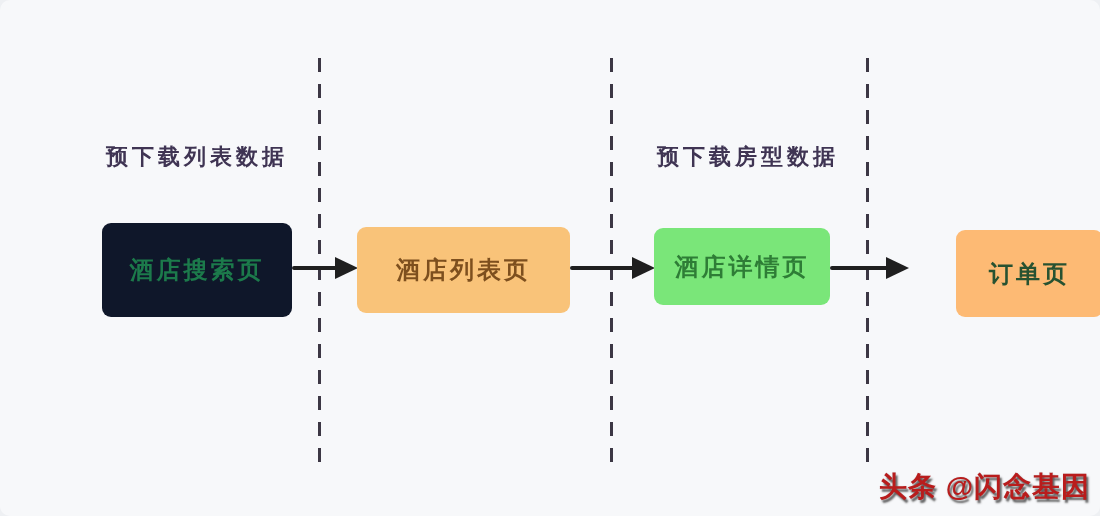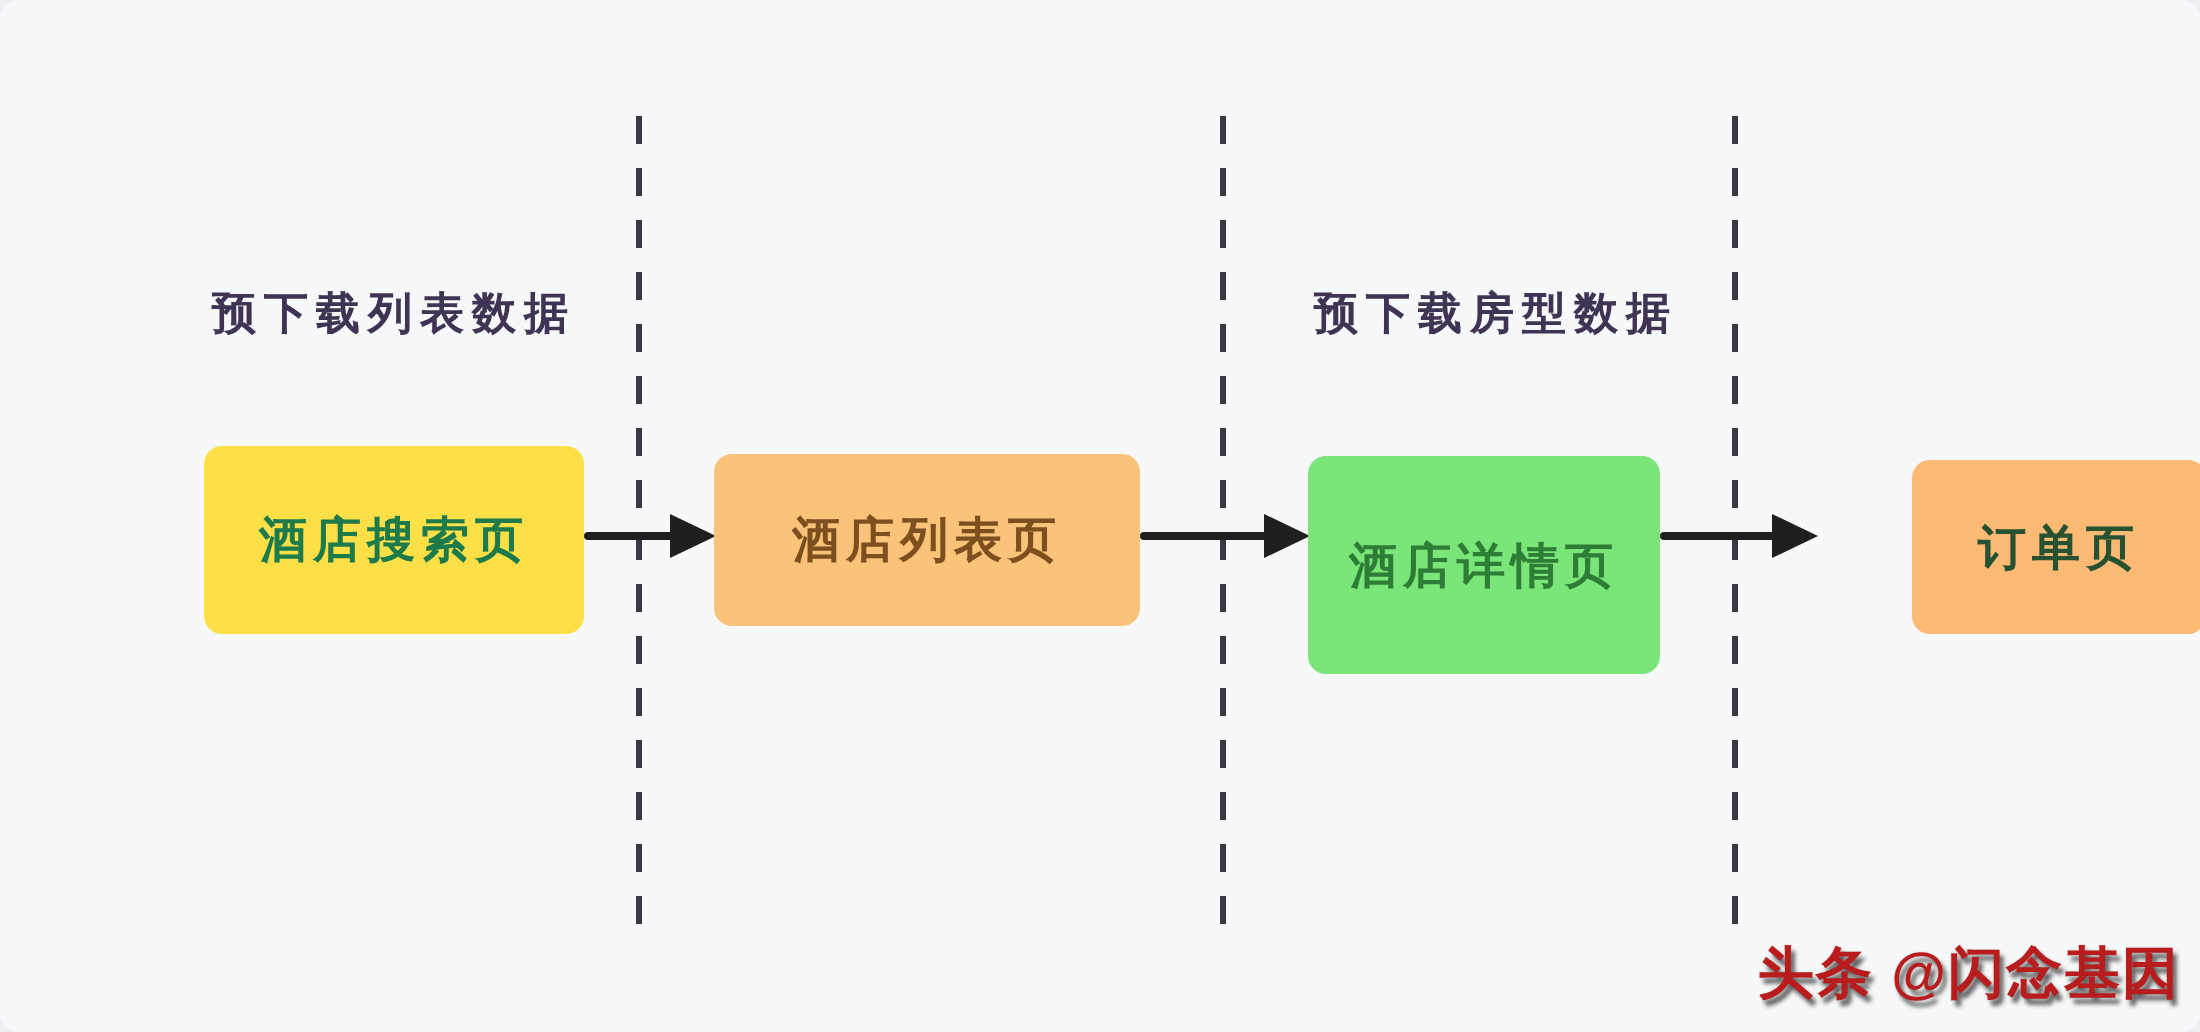--- a/index.html
+++ b/index.html
@@ -47,21 +47,21 @@
     align-items: center;
     justify-content: center;
     border-radius: 9px;
     font-size: 24px;
     font-weight: 700;
     letter-spacing: 3px;
     white-space: nowrap;
   }
   .node.n1 { left: 102px; top: 223px; width: 190px; height: 94px; }
   .node.n2 { left: 357px; top: 227px; width: 213px; height: 86px; }
-  .node.n3 { left: 654px; top: 228px; width: 176px; height: 109px; }
+  .node.n3 { left: 654px; top: 228px; width: 176px; height: 77px; }
   .node.n4 { left: 908px; top: 230px; width: 147px; height: 87px; }
   .arrow { position: absolute; top: 252px; height: 32px; }
   .arrow .shaft {
     position: absolute;
     left: 0; right: 16px; top: 50%;
     margin-top: -2px; height: 4px;
     background: #1f1f1f;
     border-radius: 2px;
   }
   .arrow .head {
@@ -92,21 +92,21 @@
 
 <div class="canvas">
 
   <div class="divider d1"></div>
   <div class="divider d2"></div>
   <div class="divider d3"></div>
 
   <div class="stage-label l1">预下载列表数据</div>
   <div class="stage-label l3">预下载房型数据</div>
 
-  <div class="node n1" style="background: #fde047; color: rgb(28, 122, 75);">
+  <div class="node n1" style="background: #0f172a; color: rgb(28, 122, 75);">
     <span>酒店搜索页</span>
   </div>
 
   <div class="arrow a1">
     <span class="shaft"></span>
     <span class="head"></span>
   </div>
 
   <div class="node n2" style="background: rgb(249, 195, 121); color: rgb(125, 79, 30);">
     <span>酒店列表页</span>

